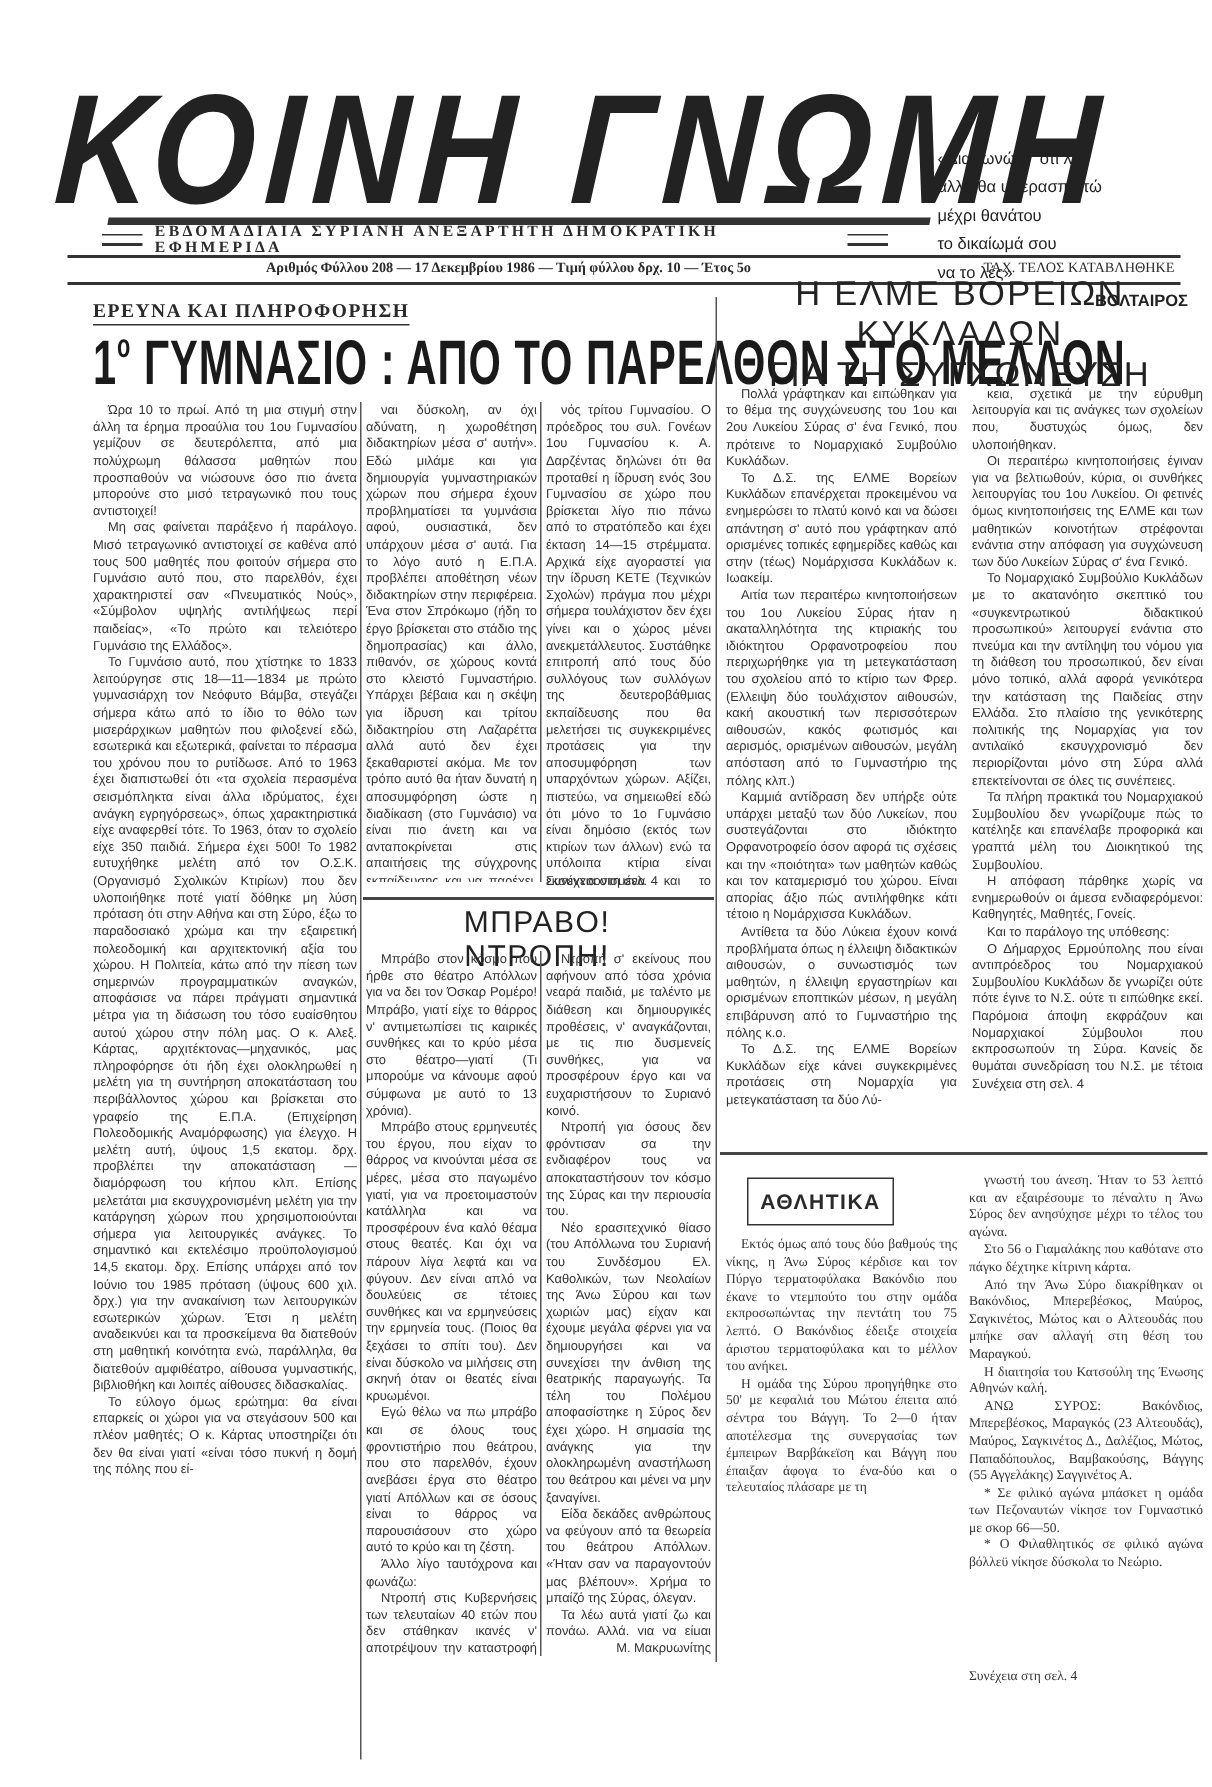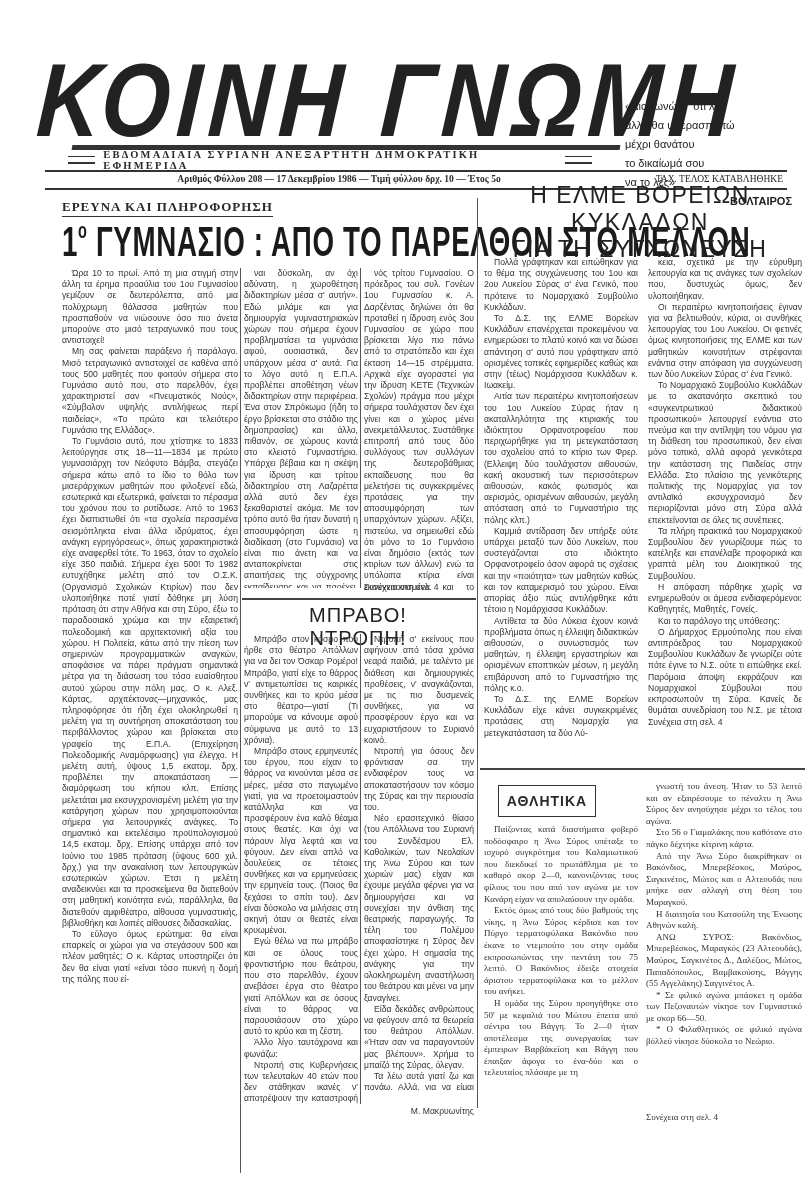--- a/index.html
+++ b/index.html
@@ -34,21 +34,21 @@
   .vrule { background:#555; width:1px; }
   .hrule { background:#444; height:1.5px; }
 
   .headline2 { left:476px; top:182px; width:328px; text-align:center; font-family:"Liberation Sans", sans-serif;
     font-size:23px; line-height:27px; letter-spacing:1.5px; color:#222; }
   .brav { left:240px; top:604px; width:236px; text-align:center; font-size:20px; letter-spacing:1px; color:#222; }
   .brav span { margin:0 22px; }
   .sports-box { left:498px; top:785px; width:96px; height:30px; border:1.5px solid #333; display:flex; align-items:center; justify-content:center;
     font-weight:bold; font-size:14px; letter-spacing:1px; }
   .sports-col { font-family:"Liberation Serif", serif; font-size:9px; line-height:11.6px; }
-  .signature { text-align:right; padding-right:40px; margin-top:14px; }
+  .signature { text-align:right; padding-right:40px; margin-top:1px; }
 </style>
 </head>
 <body>
 
 <div class="abs masthead-title">ΚΟΙΝΗ ΓΝΩΜΗ</div>
 <div class="abs masthead-rule"></div>
 <div class="abs motto">
   <div>«Διαφωνώ μ΄ ότι λές</div>
   <div>αλλά θα υπερασπιστώ</div>
   <div>μέχρι θανάτου</div>
@@ -132,21 +132,20 @@
   <p>Τα πλήρη πρακτικά του Νομαρχιακού Συμβουλίου δεν γνωρίζουμε πώς το κατέληξε και επανέλαβε προφορικά και γραπτά μέλη του Διοικητικού της Συμβουλίου.</p>
   <p>Η απόφαση πάρθηκε χωρίς να ενημερωθούν οι άμεσα ενδιαφερόμενοι: Καθηγητές, Μαθητές, Γονείς.</p>
   <p>Και το παράλογο της υπόθεσης:</p>
   <p>Ο Δήμαρχος Ερμούπολης που είναι αντιπρόεδρος του Νομαρχιακού Συμβουλίου Κυκλάδων δε γνωρίζει ούτε πότε έγινε το Ν.Σ. ούτε τι ειπώθηκε εκεί. Παρόμοια άποψη εκφράζουν και Νομαρχιακοί Σύμβουλοι που εκπροσωπούν τη Σύρα. Κανείς δε θυμάται συνεδρίαση του Ν.Σ. με τέτοια απόφαση.</p>
 </div>
 <div class="abs col cont" style="left:648px; top:717px; width:154px; height:12px;">Συνέχεια στη σελ. 4</div>
 <div class="abs hrule" style="left:480px; top:768px; width:325px;"></div>
 
 <div class="abs sports-box">ΑΘΛΗΤΙΚΑ</div>
 <div class="abs col sports-col" style="left:484px; top:824px; width:154px; height:282px;">
-  <p>Παίζοντας κατά διαστήματα φοβερό ποδόσφαιρο η Άνω Σύρος υπέταξε το ισχυρό συγκρότημα του Καλαμιωτικού που διεκδικεί το πρωτάθλημα με το καθαρό σκορ 2—0, κανονιζόντας τους φίλους του που από τον αγώνα με τον Κανάρη είχαν να απολαύσουν την ομάδα.</p>
   <p>Εκτός όμως από τους δύο βαθμούς της νίκης, η Άνω Σύρος κέρδισε και τον Πύργο τερματοφύλακα Βακόνδιο που έκανε το ντεμπούτο του στην ομάδα εκπροσωπώντας την πεντάτη του 75 λεπτό. Ο Βακόνδιος έδειξε στοιχεία άριστου τερματοφύλακα και το μέλλον του ανήκει.</p>
   <p>Η ομάδα της Σύρου προηγήθηκε στο 50' με κεφαλιά του Μώτου έπειτα από σέντρα του Βάγγη. Το 2—0 ήταν αποτέλεσμα της συνεργασίας των έμπειρων Βαρβάκεϊση και Βάγγη που έπαιξαν άφογα το ένα-δύο και ο τελευταίος πλάσαρε με τη</p>
 </div>
 <div class="abs col sports-col" style="left:646px; top:781px; width:156px; height:330px;">
   <p>γνωστή του άνεση. Ήταν το 53 λεπτό και αν εξαιρέσουμε το πέναλτυ η Άνω Σύρος δεν ανησύχησε μέχρι το τέλος του αγώνα.</p>
   <p>Στο 56 ο Γιαμαλάκης που καθότανε στο πάγκο δέχτηκε κίτρινη κάρτα.</p>
   <p>Από την Άνω Σύρο διακρίθηκαν οι Βακόνδιος, Μπερεβέσκος, Μαύρος, Σαγκινέτος, Μώτος και ο Αλτεουδάς που μπήκε σαν αλλαγή στη θέση του Μαραγκού.</p>
   <p>Η διαιτησία του Κατσούλη της Ένωσης Αθηνών καλή.</p>
   <p>ΑΝΩ ΣΥΡΟΣ: Βακόνδιος, Μπερεβέσκος, Μαραγκός (23 Αλτεουδάς), Μαύρος, Σαγκινέτος Δ., Δαλέζιος, Μώτος, Παπαδόπουλος, Βαμβακούσης, Βάγγης (55 Αγγελάκης) Σαγγινέτος Α.</p>
   <p>* Σε φιλικό αγώνα μπάσκετ η ομάδα των Πεζοναυτών νίκησε τον Γυμναστικό με σκορ 66—50.</p>

